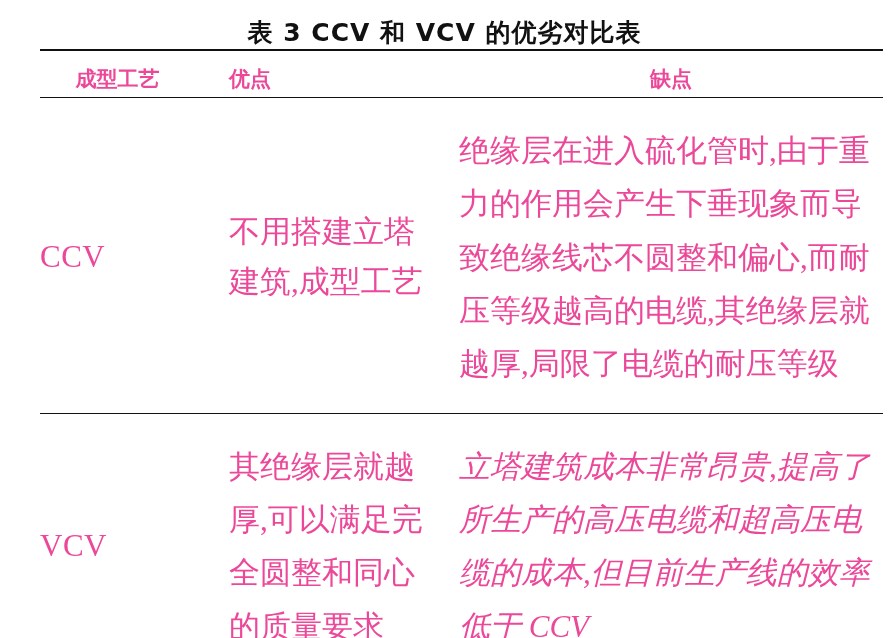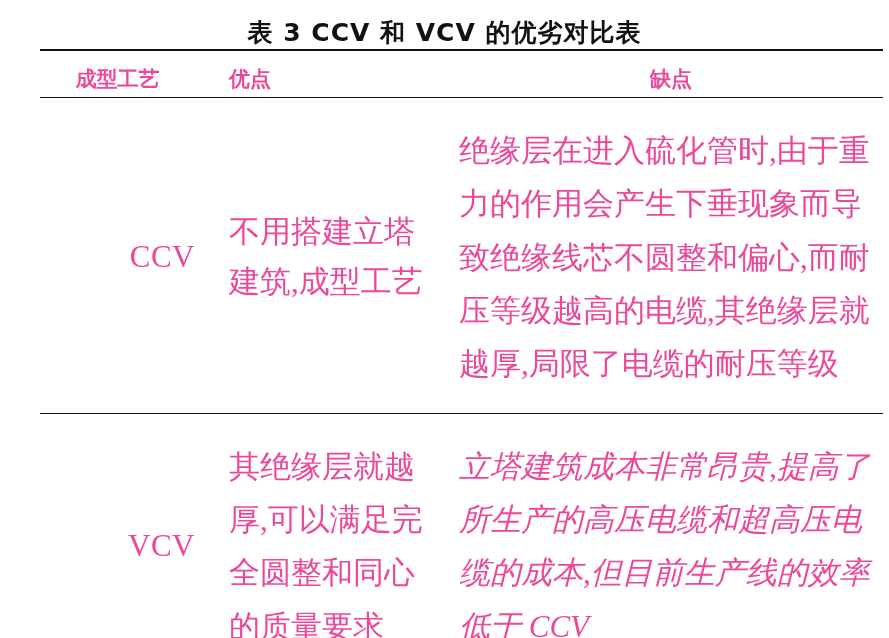--- a/index.html
+++ b/index.html
@@ -56,21 +56,21 @@
   tbody td {
     font-size: 31px;
     line-height: 1.62;
     vertical-align: middle;
     padding: 18px 0;
     color: #ec4899;
   }
   tbody td.col-process {
     font-family: "Liberation Serif", "DejaVu Serif", serif;
     letter-spacing: 0.5px;
-    text-align: right;
+    text-align: left;
   }
   tbody td.col-pros {
     padding-left: 34px;
     padding-right: 18px;
   }
   tbody td.col-cons {
     padding-right: 8px;
   }
   tbody tr.row-ccv td { padding-top: 26px; padding-bottom: 22px; }
   tbody tr.row-vcv td { padding-top: 26px; padding-bottom: 10px; }

